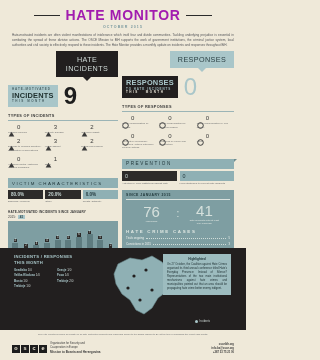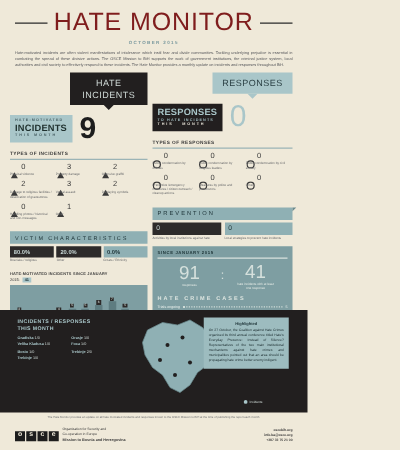--- a/index.html
+++ b/index.html
@@ -9,21 +9,21 @@
     font-family:"Liberation Sans", sans-serif;
     color:#3b3b3b;
     -webkit-font-smoothing:none;
   }
   .page{position:relative;width:246px;height:360px;box-sizing:border-box;}
 
   
   .hdr{padding:7px 12px 0 12px;text-align:center;}
   .hdr-rule{display:flex;align-items:center;justify-content:center;gap:5px;}
   .hdr-rule .ln{height:1px;background:#2b2b2b;flex:0 0 26px;}
-  .title{font-size:20px;font-weight:normal;letter-spacing:.7px;color:#7f1d1d;}
+  .title{font-size:14px;font-weight:bold;letter-spacing:.7px;color:#a21caf;}
   .subtitle{font-size:3.6px;font-weight:bold;letter-spacing:1.1px;color:#7d9ba0;margin-top:2px;}
   .intro{margin:4px 12px 0 12px;font-size:3.1px;line-height:1.55;text-align:justify;color:#55565a;}
 
   
   .cols{display:flex;gap:4px;padding:4px 8px 0 8px;box-sizing:border-box;}
   .colL{width:110px;}
   .colR{width:112px;}
 
   
   .banner{position:relative;text-align:center;padding:4px 0 4px;font-size:7.2px;letter-spacing:.4px;margin-left:48px;}
@@ -400,21 +400,21 @@
         <div class="prevcell">
           <div class="prevbar">0</div>
           <div class="prevlab">Local strategies to prevent hate incidents</div>
         </div>
       </div>
 
       <div class="since">
         <div class="since-hd">SINCE JANUARY 2015</div>
         <div class="since-body">
           <div>
-            <div class="since-n">91</div>
+            <div class="since-n">76</div>
             <div class="since-l">responses</div>
           </div>
           <div class="since-c">:</div>
           <div>
             <div class="since-n">41</div>
             <div class="since-l">hate incidents with at least one response</div>
           </div>
         </div>
         <div class="hcc-hd">HATE CRIME CASES</div>
         <div class="hcc-row">

